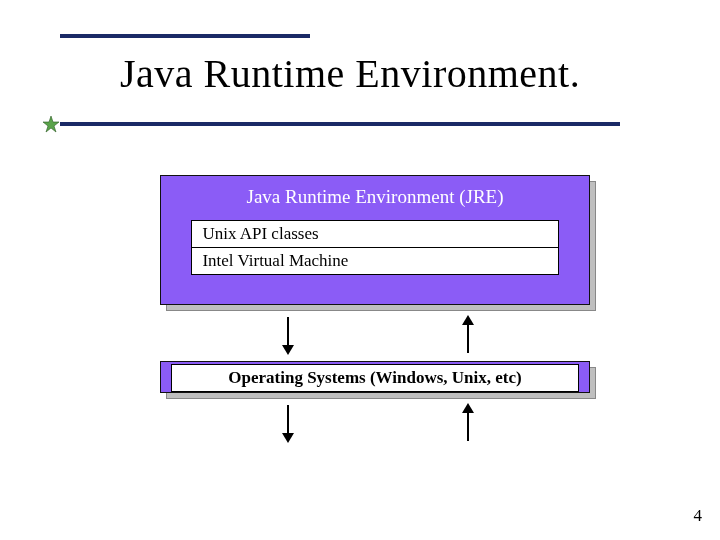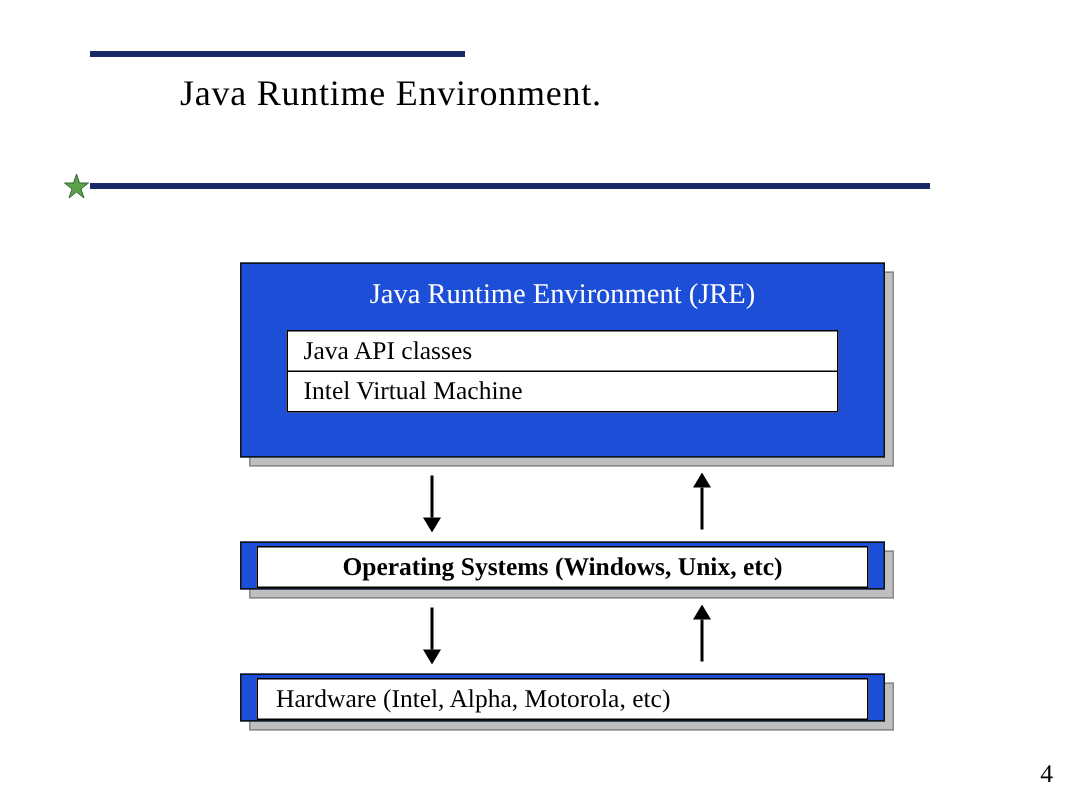--- a/index.html
+++ b/index.html
@@ -37,37 +37,37 @@
     left: 42px;
     top: 115px;
     width: 18px;
     height: 18px;
   }
   .bullet svg { display: block; }
   .title {
     position: absolute;
     left: 120px;
     top: 50px;
-    font-size: 24px;
+    font-size: 40px;
     color: #000;
     letter-spacing: 0.5px;
   }
   .diagram {
     position: absolute;
     left: 160px;
     top: 175px;
     width: 430px;
   }
   .block3d {
     position: relative;
     margin-bottom: 10px;
   }
   .front {
     position: relative;
-    background: #1d4ed8;
+    background: #8b5cf6;
     border: 1px solid #111;
     z-index: 2;
   }
   .side {
     position: absolute;
     top: 6px;
     left: 6px;
     width: 100%;
     height: 100%;
     background: #bfbfbf;
@@ -160,21 +160,21 @@
 
   <div class="rule-bottom"></div>
 
   <div class="diagram">
 
     <div class="block3d jre">
       <div class="side"></div>
       <div class="front">
         <div class="jre-label">Java Runtime Environment (JRE)</div>
         <div class="rowbox">
-          <div class="cell">Java API classes</div>
+          <div class="cell">Unix API classes</div>
           <div class="div"></div>
           <div class="cell">Intel Virtual Machine</div>
         </div>
       </div>
     </div>
 
     <div class="arrow-row">
       <div class="arrow" style="left:120px">
         <svg width="16" height="40" viewBox="0 0 16 40">
           <line x1="8" y1="2" x2="8" y2="30" stroke="#000" stroke-width="2"></line>
@@ -204,24 +204,18 @@
         </svg>
       </div>
       <div class="arrow" style="left:300px">
         <svg width="16" height="40" viewBox="0 0 16 40">
           <polygon points="8,0 2,10 14,10" fill="#000"></polygon>
           <line x1="8" y1="10" x2="8" y2="38" stroke="#000" stroke-width="2"></line>
         </svg>
       </div>
     </div>
 
-    <div class="block3d hw">
-      <div class="side"></div>
-      <div class="front">
-        <div class="whitebox">Hardware (Intel, Alpha, Motorola, etc)</div>
-      </div>
-    </div>
 
   </div>
 
   <div class="page-num">4</div>
 
 </div>
 
 </body></html>

